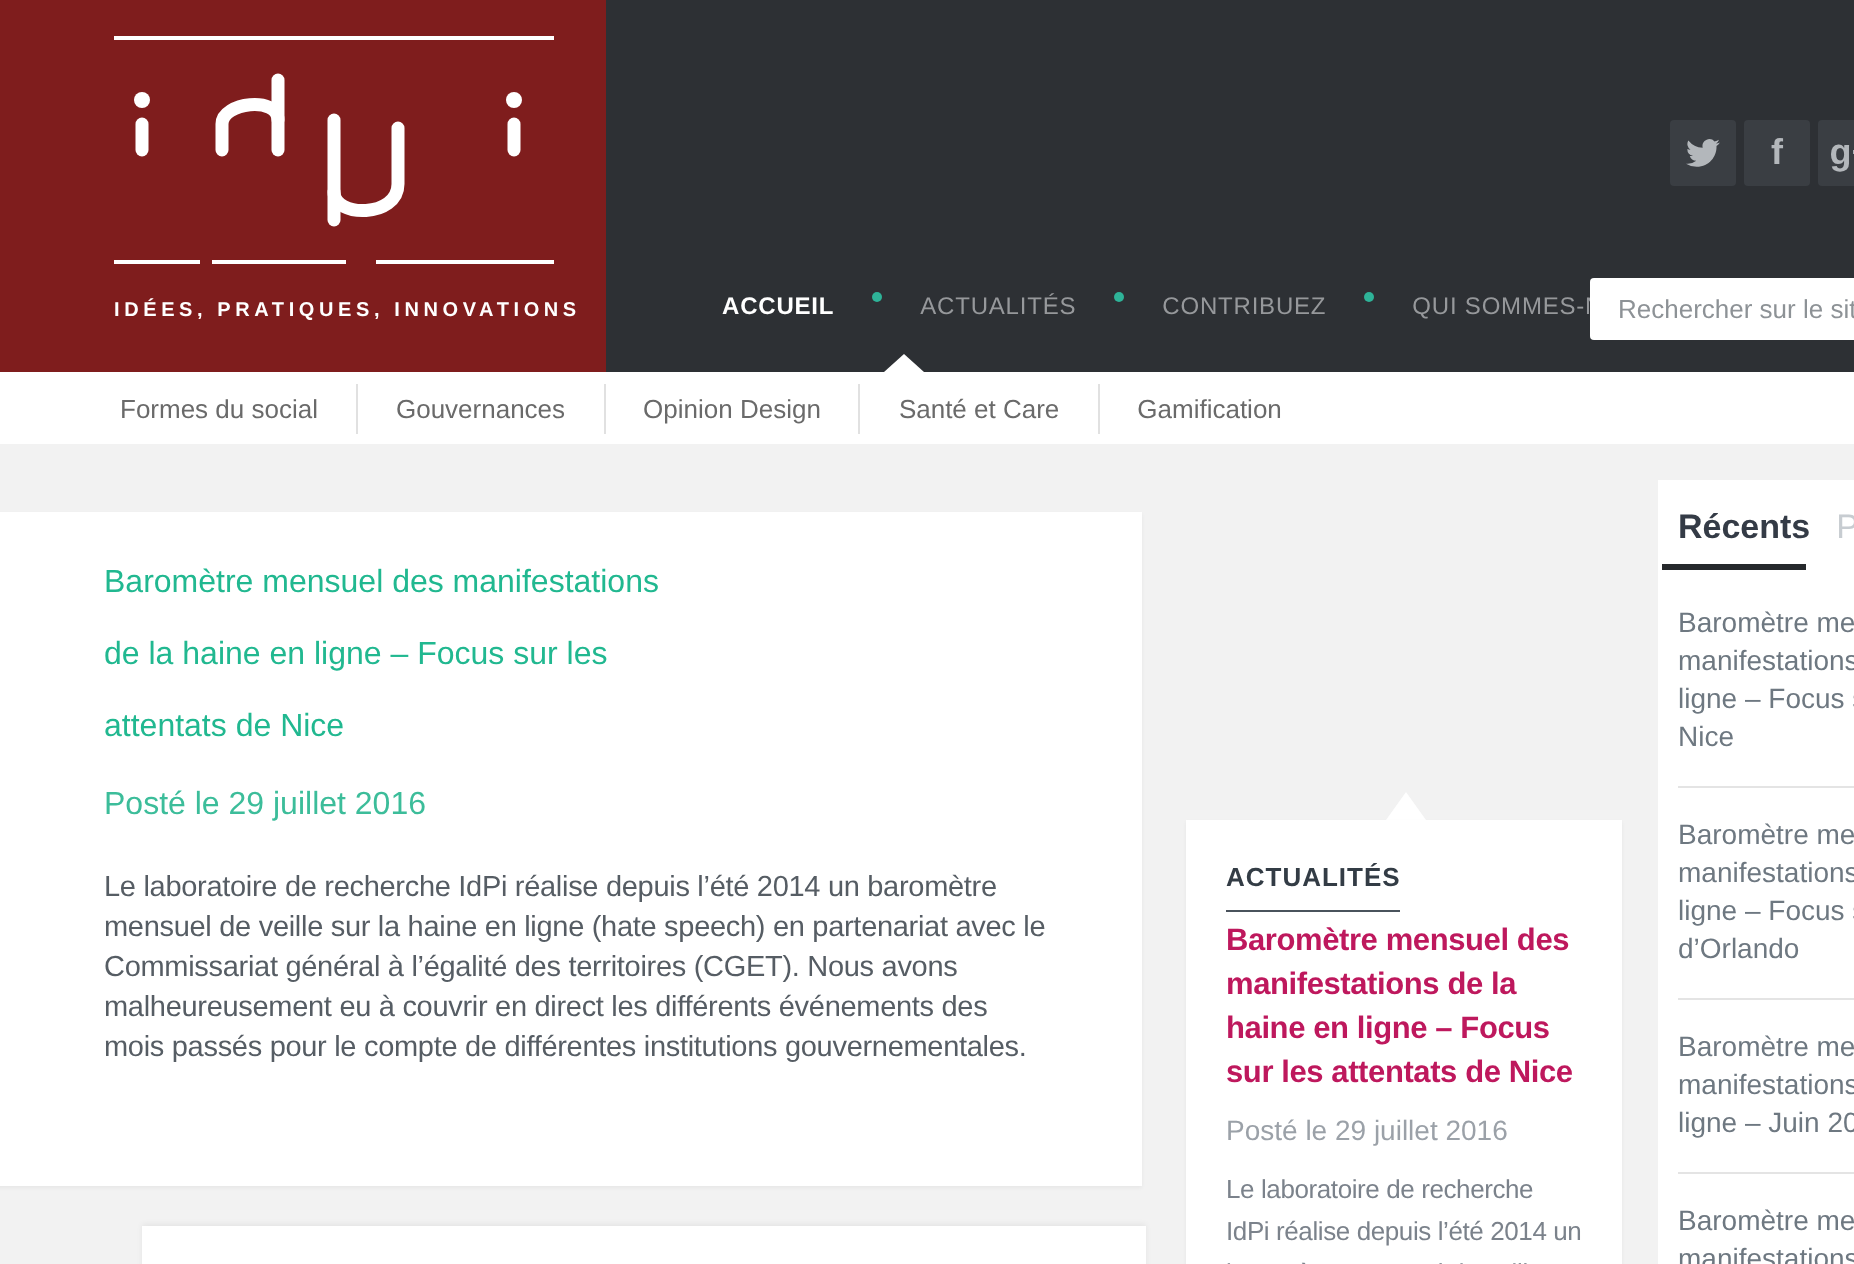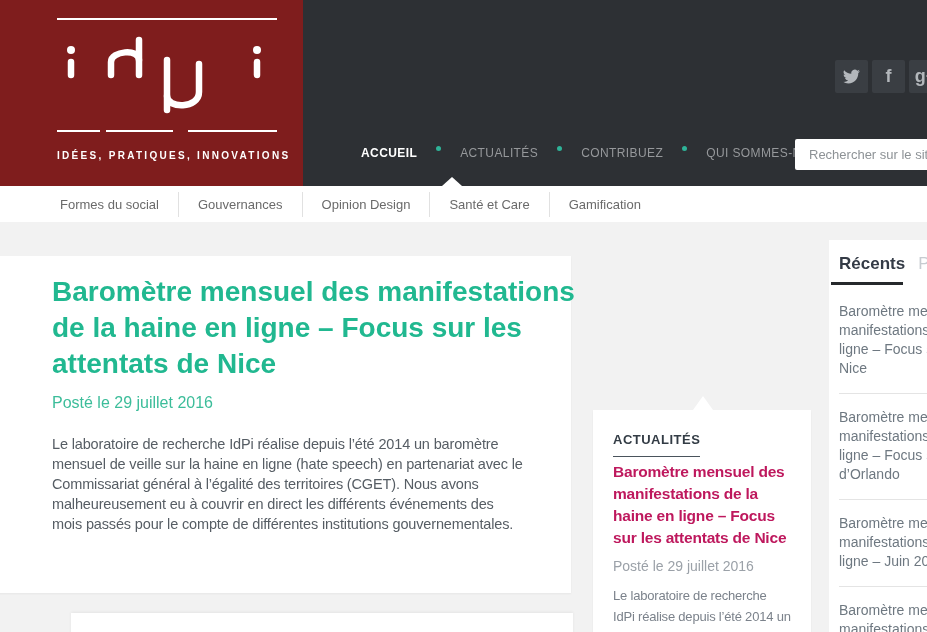--- a/index.html
+++ b/index.html
@@ -57,21 +57,21 @@
     font-size:13px; color:#6a6a6a; padding:5px 19px; border-right:1px solid #e1e1e1; cursor:pointer;
   }
   .topic:last-child { border-right:none; }
 
   
   .article-card {
     position:absolute; left:-40px; top:256px; width:611px; height:337px; background:#ffffff;
     box-shadow:0 1px 2px rgba(0,0,0,0.05); padding:18px 20px 0 92px;
   }
   .article-title {
-    color:#21b890; font-size:28px; font-weight:bold; line-height:36px; white-space:pre;
+    color:#21b890; font-size:16px; font-weight:normal; line-height:36px; white-space:pre;
   }
   .article-date { margin-top:12px; color:#3cbd9a; font-size:16px; }
   .article-body {
     margin-top:22px; color:#565d64; font-size:14.5px; line-height:20px;
     letter-spacing:-0.15px; white-space:pre;
   }
   .article-tags { margin-top:44px; font-size:14px; color:#7d7d7d; }
   .tag-link { color:#3bb393; text-decoration:underline; cursor:pointer; }
 
   

